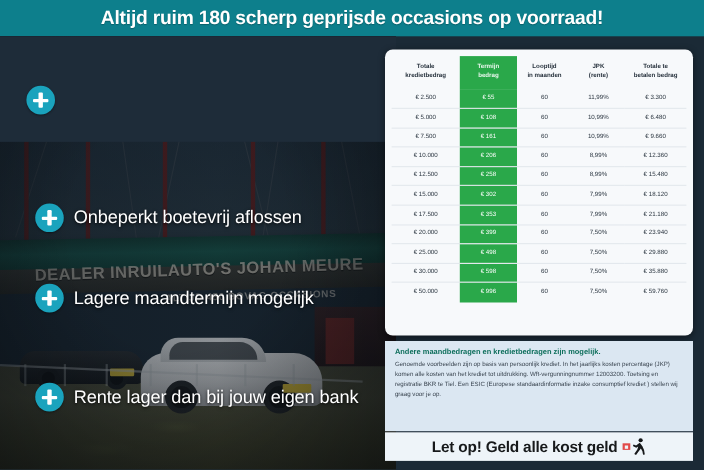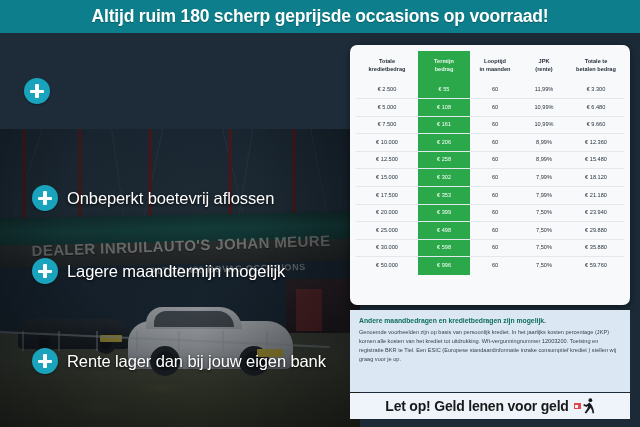--- a/index.html
+++ b/index.html
@@ -468,21 +468,21 @@
         </tbody>
     </table>
   </div>
 
   <div class="legal">
     <h4>Andere maandbedragen en kredietbedragen zijn mogelijk.</h4>
     <p>Genoemde voorbeelden zijn op basis van persoonlijk krediet. In het jaarlijks kosten percentage (JKP) komen alle kosten van het krediet tot uitdrukking. Wft-vergunningnummer 12003200. Toetsing en registratie BKR te Tiel. Een ESIC (Europese standaardinformatie inzake consumptief krediet ) stellen wij graag voor je op.</p>
   </div>
 
   <div class="warn">
-    <div class="wtxt">Let op! Geld lenen voor geld</div>
+    <div class="wtxt">Let op! Geld alle kost geld</div>
     <div class="wicon">
       <div class="wbox"></div>
       <svg width="13" height="16" viewBox="0 0 13 16">
         <circle cx="8.4" cy="2.2" r="1.9" fill="#17191b"></circle>
         <path d="M7.6 4.6 L4.2 7.0 L2.0 6.0 L1.3 7.4 L4.4 9.0 L6.2 7.8 L5.4 10.6 L2.6 14.8 L4.2 15.6 L7.2 11.6 L8.6 9.8 L10.0 12.2 L10.6 15.4 L12.2 15.1 L11.5 11.2 L10.0 7.6 Z" fill="#17191b"></path>
       </svg>
     </div>
   </div>
 
 </div>

